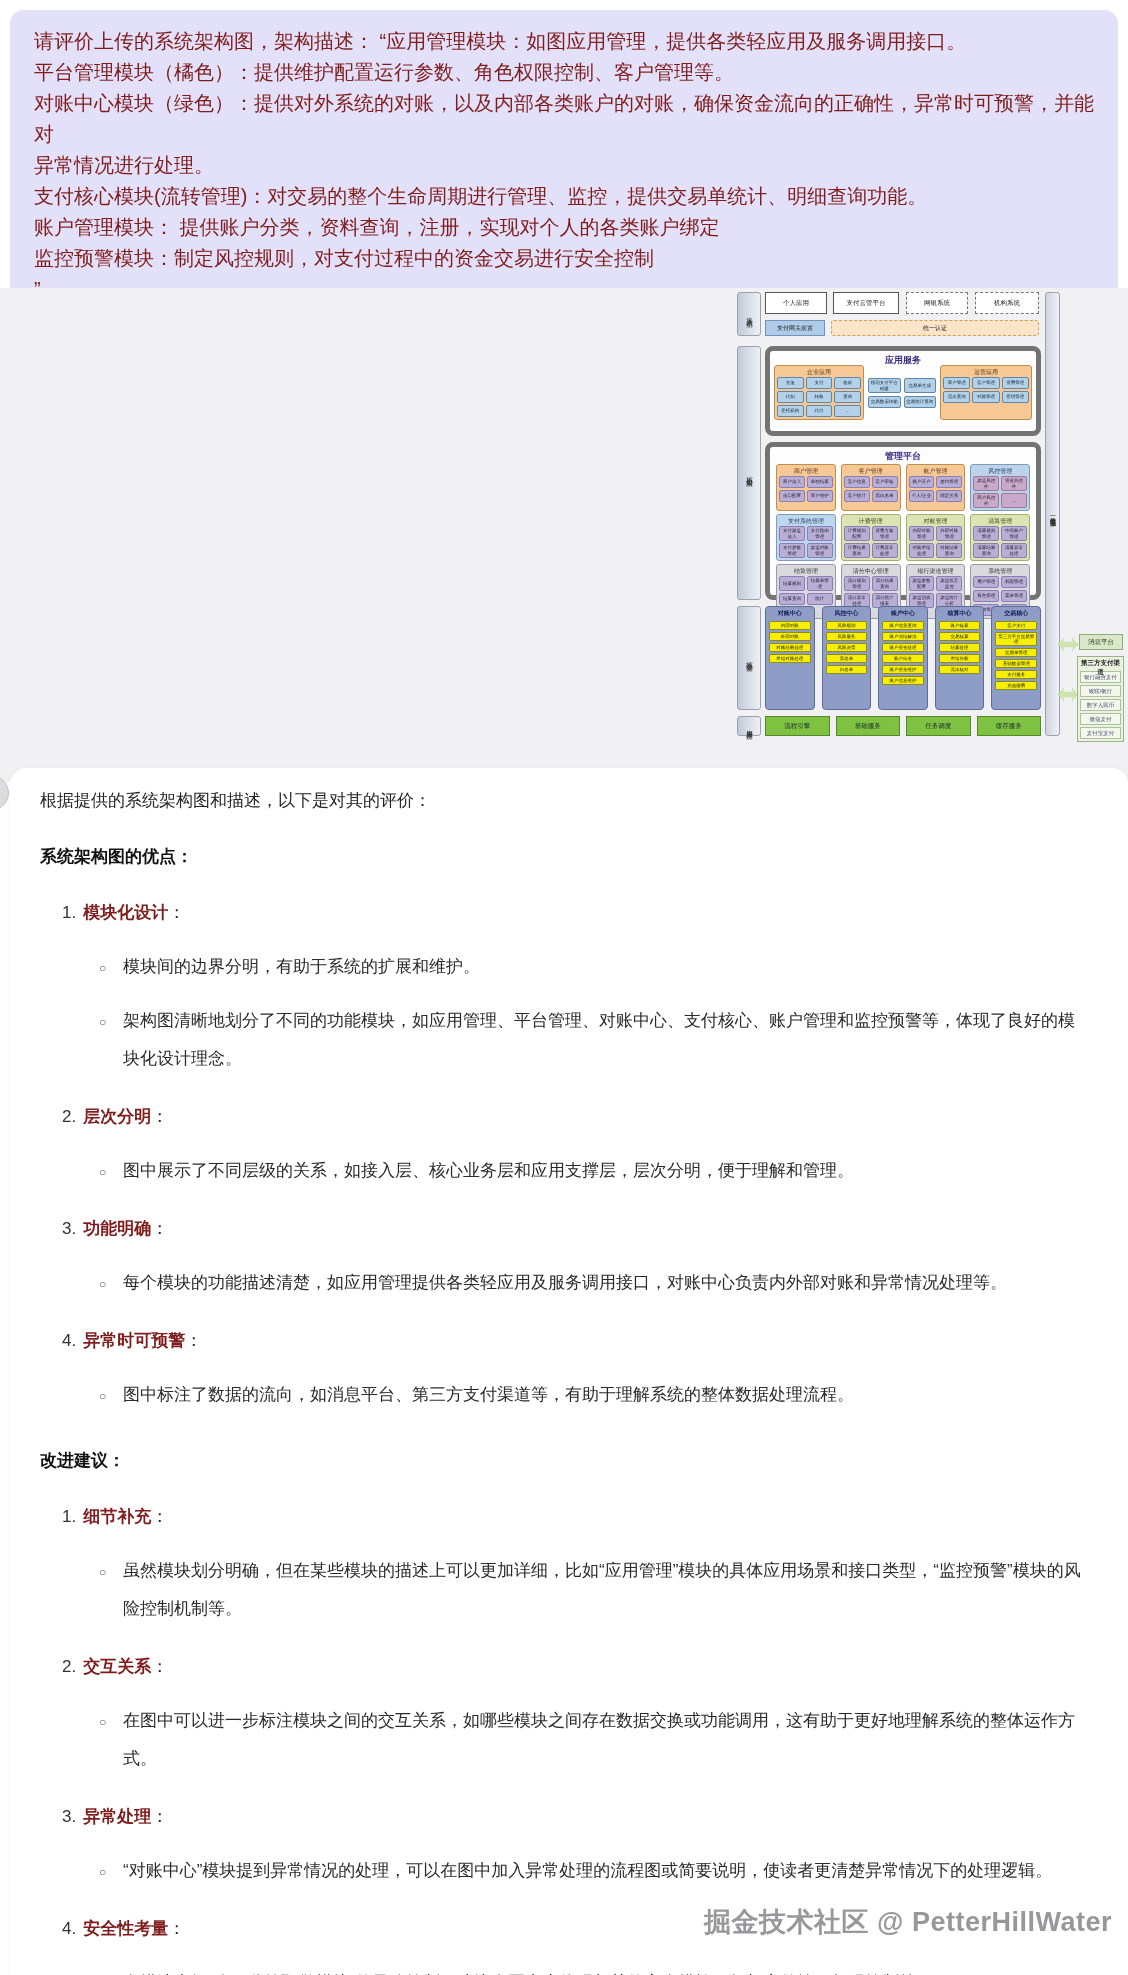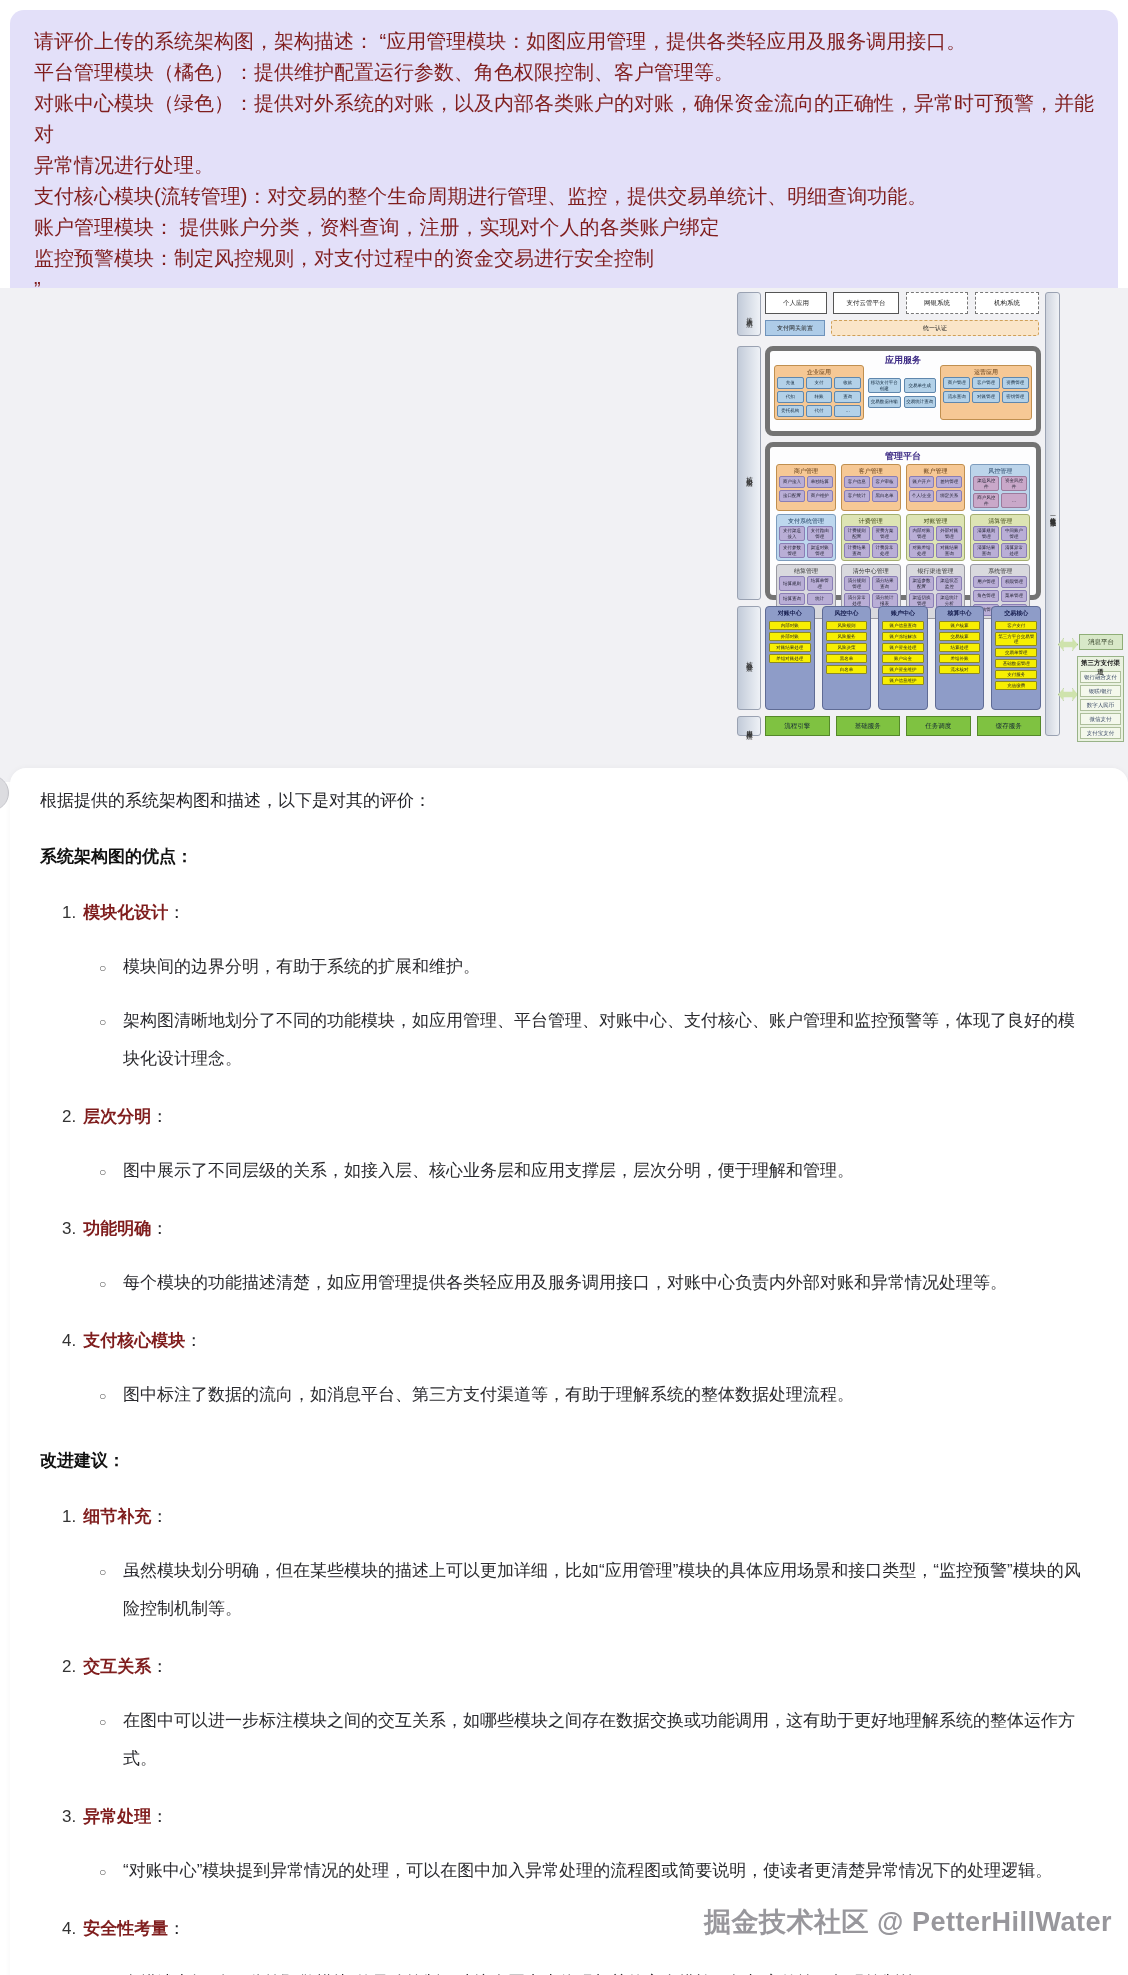--- a/index.html
+++ b/index.html
@@ -427,21 +427,21 @@
             <li>图中展示了不同层级的关系，如接入层、核心业务层和应用支撑层，层次分明，便于理解和管理。</li>
           </ul>
         </li>
         <li>
           <div class="li-head"><span class="num">3.</span><b>功能明确</b><span>：</span></div>
           <ul>
             <li>每个模块的功能描述清楚，如应用管理提供各类轻应用及服务调用接口，对账中心负责内外部对账和异常情况处理等。</li>
           </ul>
         </li>
         <li>
-          <div class="li-head"><span class="num">4.</span><b>支付核心模块</b><span>：</span></div>
+          <div class="li-head"><span class="num">4.</span><b>异常时可预警</b><span>：</span></div>
           <ul>
             <li>图中标注了数据的流向，如消息平台、第三方支付渠道等，有助于理解系统的整体数据处理流程。</li>
           </ul>
         </li>
       </ol>
       <h3>改进建议：</h3>
       <ol>
         <li>
           <div class="li-head"><span class="num">1.</span><b>细节补充</b><span>：</span></div>
           <ul>

